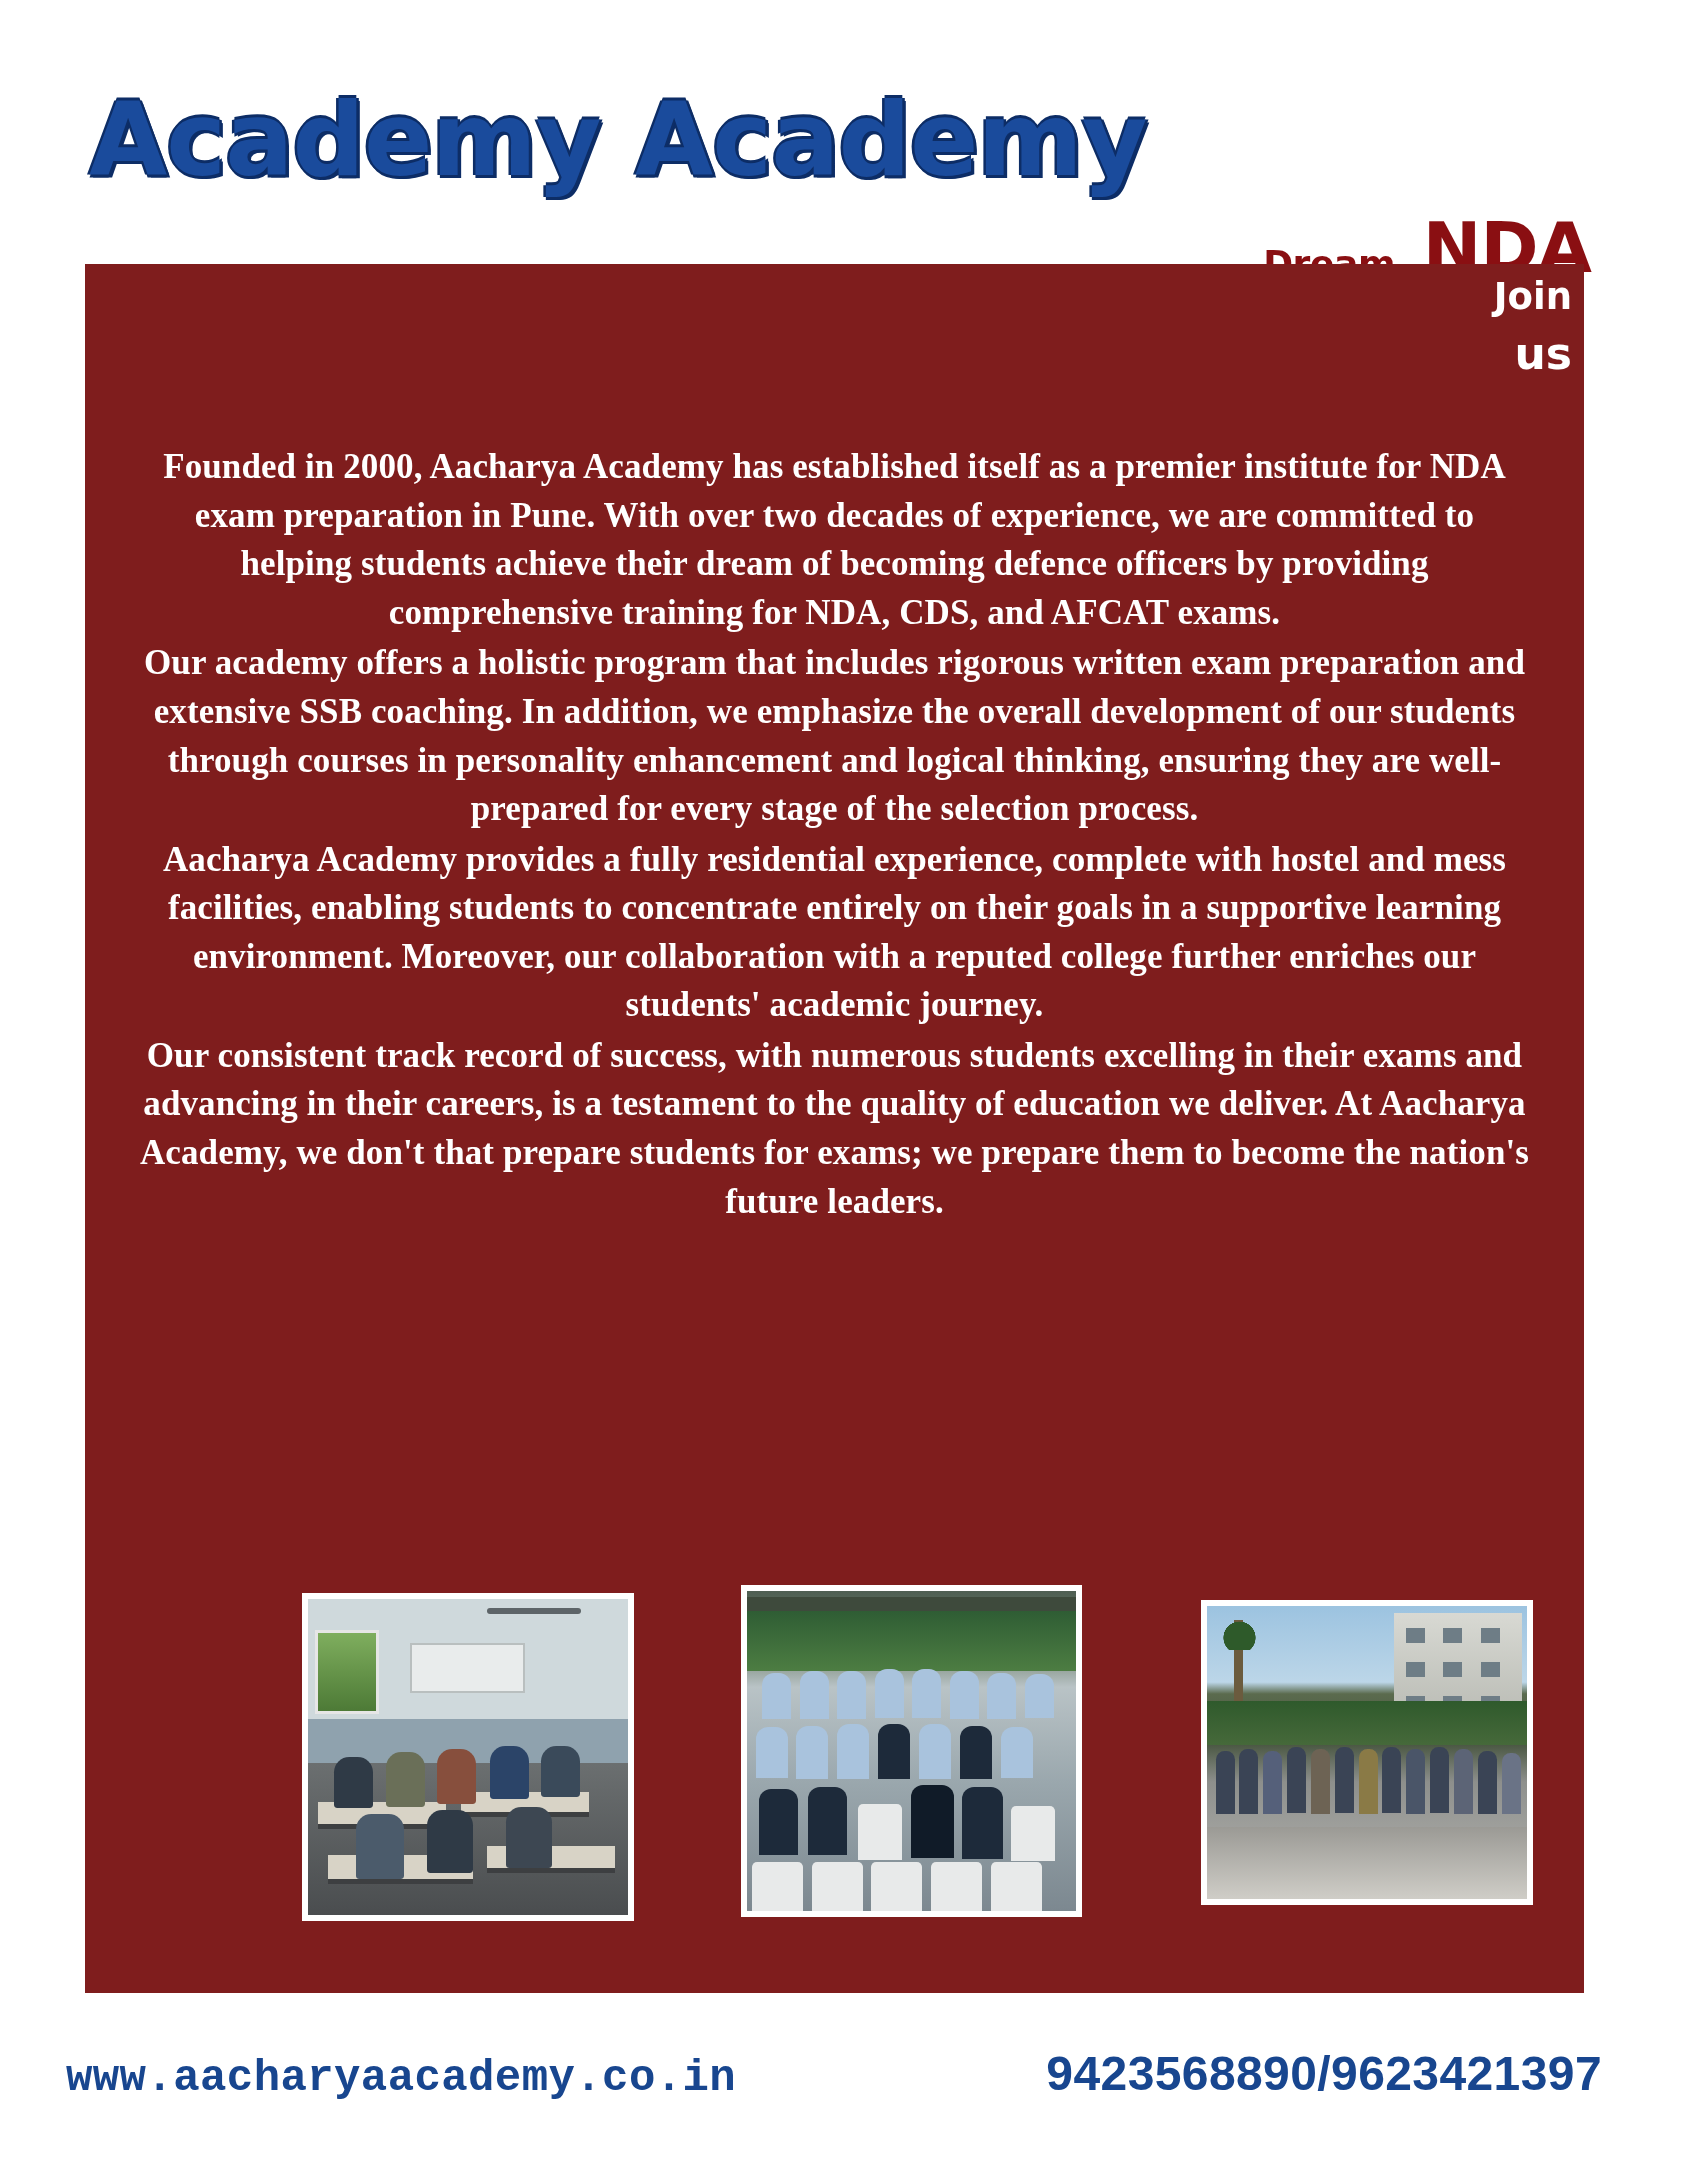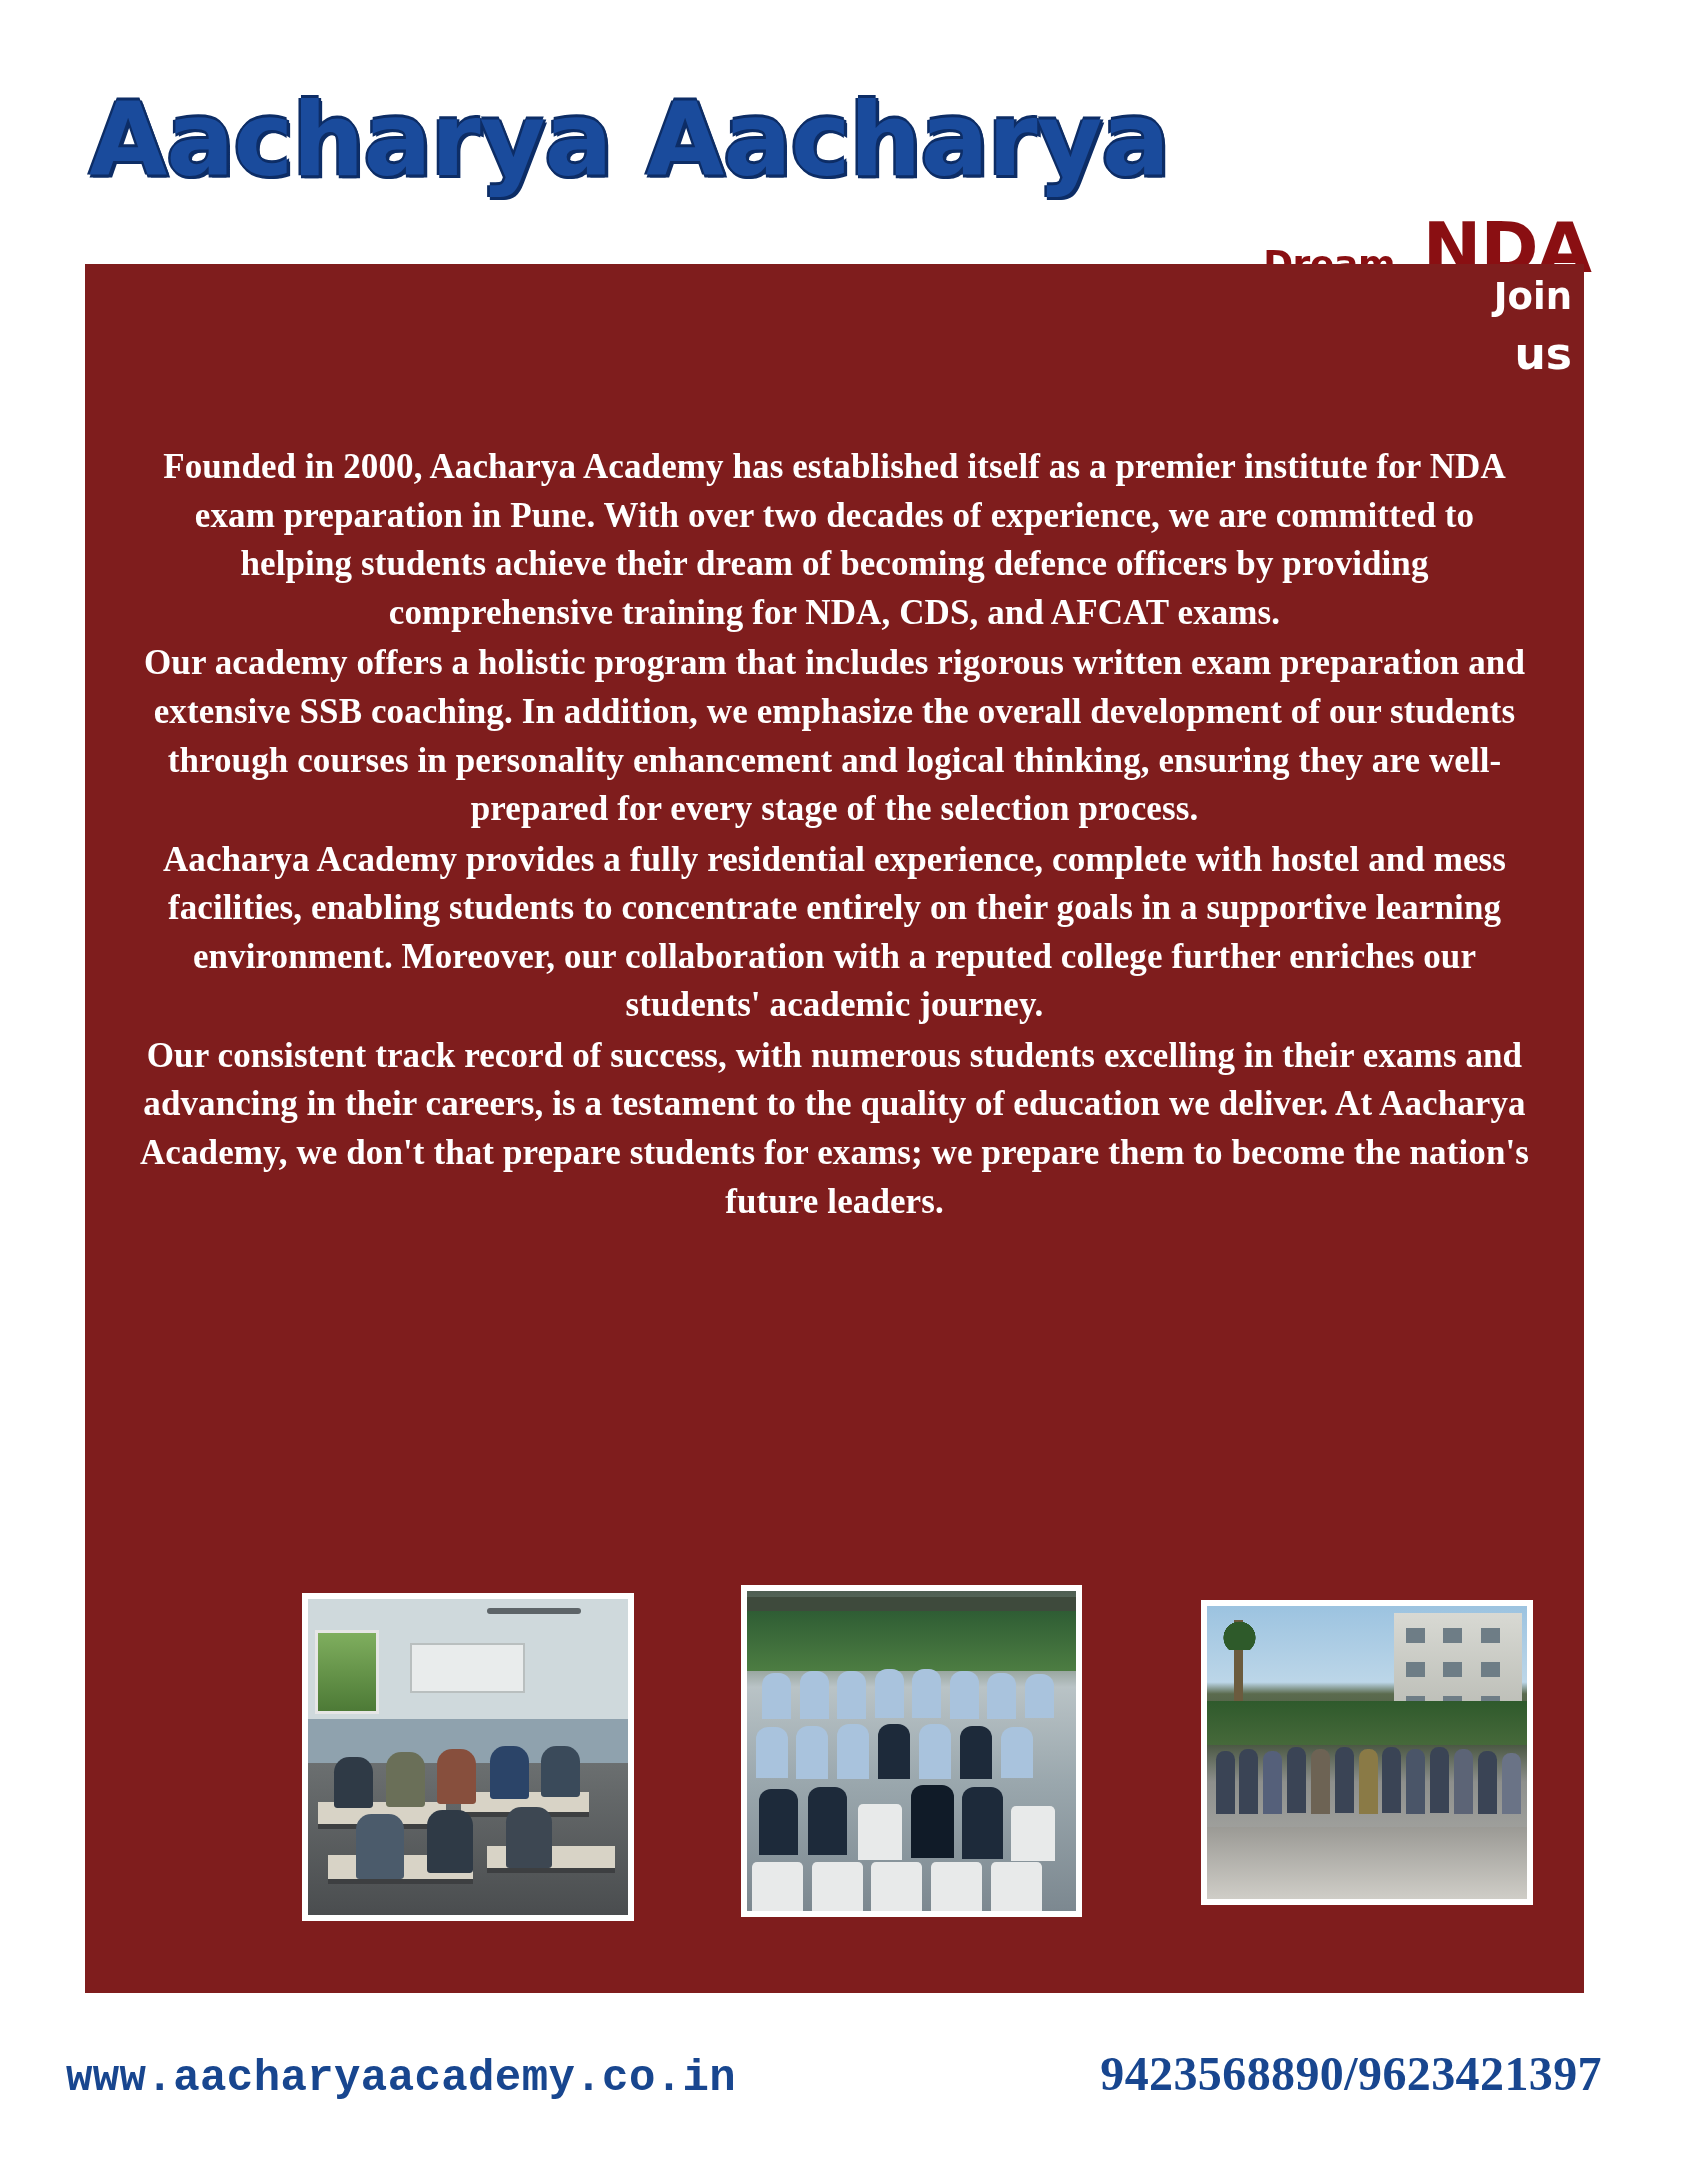--- a/index.html
+++ b/index.html
@@ -240,34 +240,34 @@
     font-family: Liberation Mono, monospace;
     font-weight: bold;
     font-size: 44px;
     color: #18468f;
     letter-spacing: 0.4px;
   }
   .phones {
     position: absolute;
     right: 83px;
     top: 1.7px;
-    font-family: Liberation Serif, serif;
+    font-family: Liberation Sans, sans-serif;
     font-weight: bold;
     font-size: 48px;
     color: #18468f;
     letter-spacing: 0.4px;
   }
 </style>
 </head>
 <body>
 
 <div class="page">
 
   <div class="header">
-    <div class="brand-title">Aacharya Aacharya</div>
+    <div class="brand-title">Academy Academy</div>
 
     <div class="dream-nda">
       <div class="dream-word">Dream</div>
       <div class="nda-word">NDA</div>
       <div class="join-word">Join</div>
       <div class="us-word">us</div>
     </div>
   </div>
 
   <div class="red-panel">

